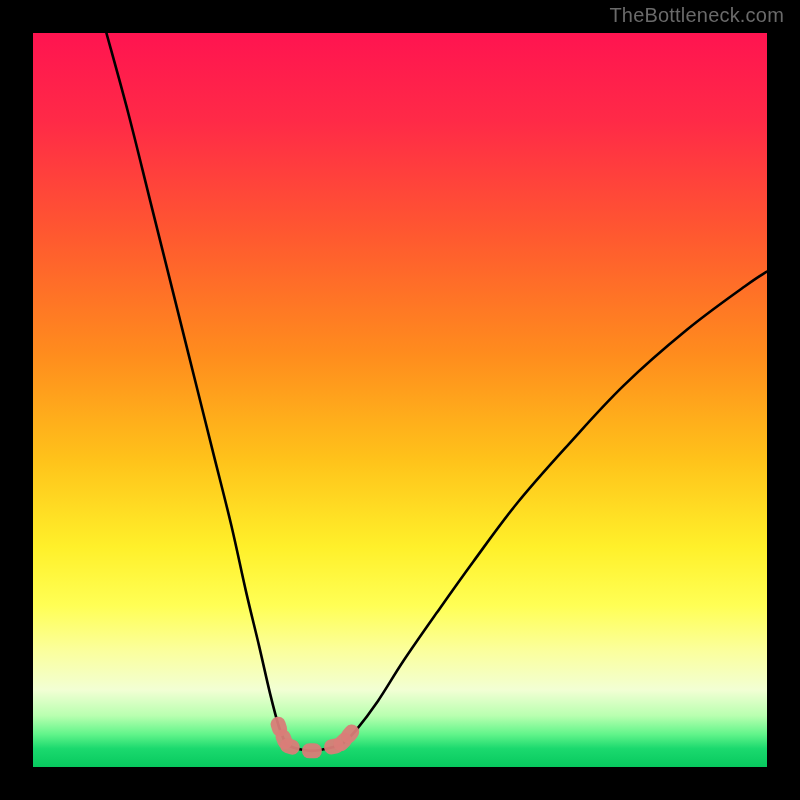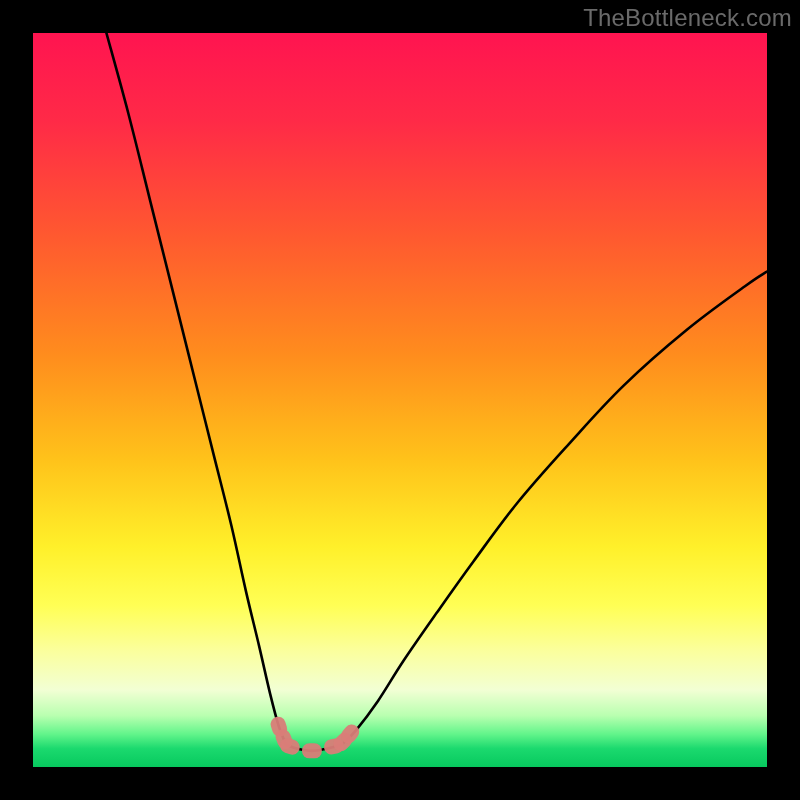--- a/index.html
+++ b/index.html
@@ -13,23 +13,23 @@
   }
   .frame {
     position: relative;
     width: 800px;
     height: 800px;
     background: #000;
   }
   .attribution {
     position: absolute;
     top: 4px;
-    right: 8px;
+    right: 16px;
     color: #6a6a6a;
-    font-size: 24px;
+    font-size: 20px;
     font-weight: 500;
     letter-spacing: 0.2px;
     z-index: 10;
   }
   .plot {
     position: absolute;
     left: 33px;
     top: 33px;
     width: 734px;
     height: 734px;

